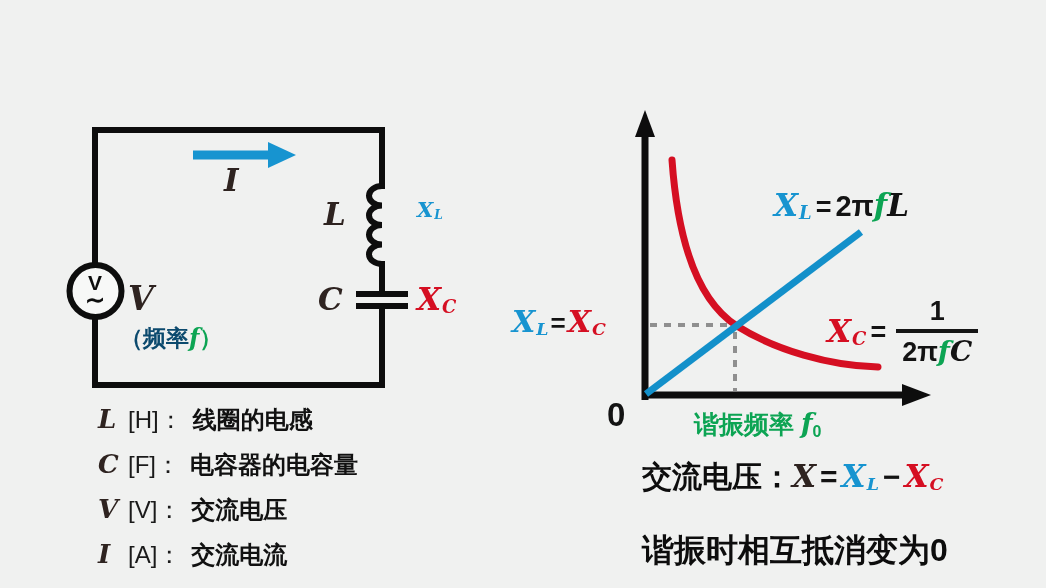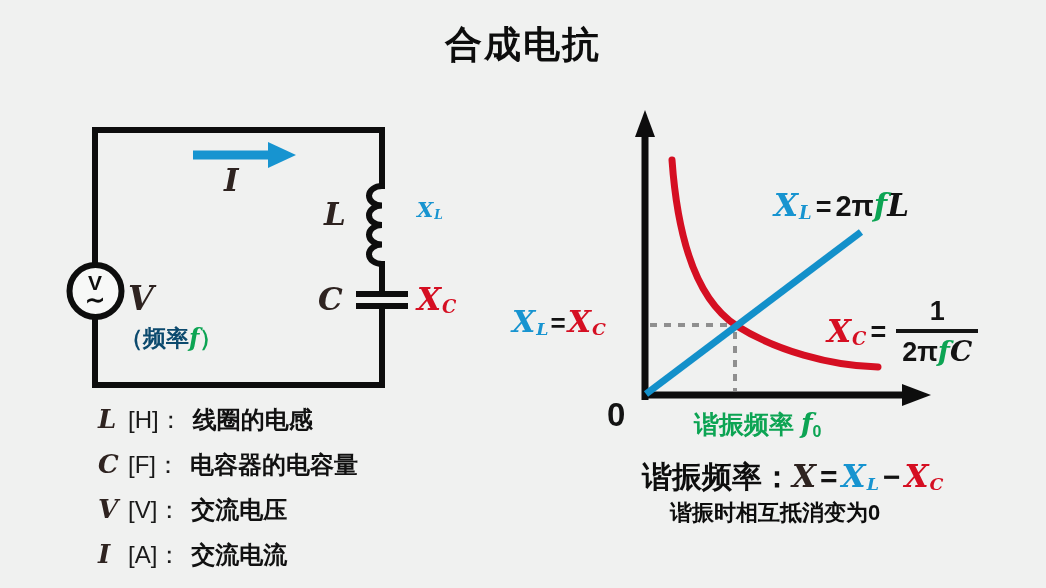--- a/index.html
+++ b/index.html
@@ -62,21 +62,20 @@
       <polygon points="931,395 902,384 902,406" fill="#0d0d0d"></polygon>
     </g>
 
     <path d="M650,325 H731 M735,332 V391" fill="none" stroke="#8f8f8f" stroke-width="4" stroke-dasharray="7 7"></path>
 
     <path d="M672,160 C677,230 693,298 737,326 C775,350 830,366 878,367" fill="none" stroke="#d50f22" stroke-width="7" stroke-linecap="round"></path>
 
     <line x1="646" y1="394" x2="861" y2="232" stroke="#1390ca" stroke-width="7"></line>
   </svg>
 
-  <div class="abs cn title">合成电抗</div>
 
   <div class="abs math" style="left:224px;top:165px;font-size:31px;">I</div>
 
   <div class="abs vsrc-v" style="left:88px;top:272px;">V</div>
   <div class="abs vsrc-w" style="left:85px;top:288px;">∼</div>
 
   <div class="abs math" style="left:128px;top:282px;font-size:33px;">V</div>
   <div class="abs" style="left:120px;top:326px;font-size:23px;">
     <span class="cn green" style="color:#0c4a6e;">（频率</span><span class="math green" style="font-size:24px;">f</span><span class="cn" style="color:#0ca453;">）</span>
   </div>
@@ -127,18 +126,18 @@
   <div class="abs formula" style="left:827px;top:294px;height:76px;">
     <span class="math red" style="font-size:31px;"><span>X</span><span class="sb">C</span></span>
     <span class="eq" style="font-size:27px;">=</span>
     <span class="frac">
       <span class="frac-num">1</span>
       <span class="frac-den"><span>2π</span><span class="math green" style="font-size:28px;">f</span><span class="math blk" style="font-size:28px;">C</span></span>
     </span>
   </div>
 
   <div class="abs" style="left:642px;top:461px;font-size:30px;">
-    <span class="cn">谐振频率：</span><span class="math" style="font-size:31px;">X</span><span class="eq">=</span><span class="math blue" style="font-size:31px;">X</span><span class="sb blue">L</span><span class="eq">−</span><span class="math red" style="font-size:31px;">X</span><span class="sb red">C</span>
+    <span class="cn">交流电压：</span><span class="math" style="font-size:31px;">X</span><span class="eq">=</span><span class="math blue" style="font-size:31px;">X</span><span class="sb blue">L</span><span class="eq">−</span><span class="math red" style="font-size:31px;">X</span><span class="sb red">C</span>
   </div>
 
-  <div class="abs cn" style="left:642px;top:502px;font-size:22px;margin-left:28px;">谐振时相互抵消变为0</div>
+  <div class="abs cn" style="left:642px;top:534px;font-size:32px;">谐振时相互抵消变为0</div>
 
 </div>
 
 </body></html>

